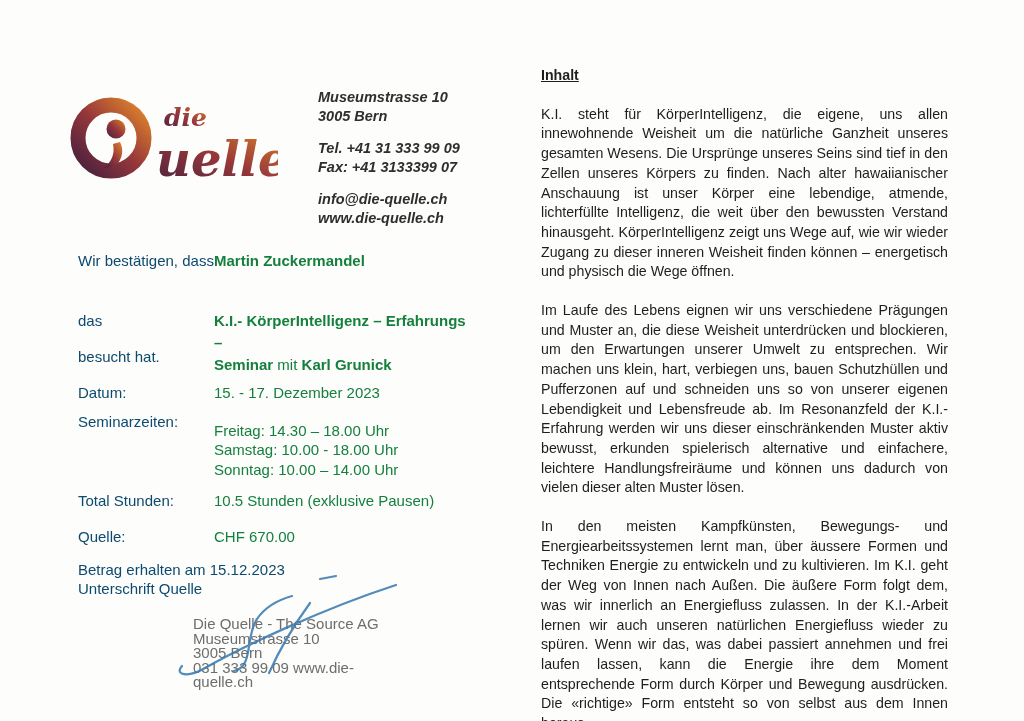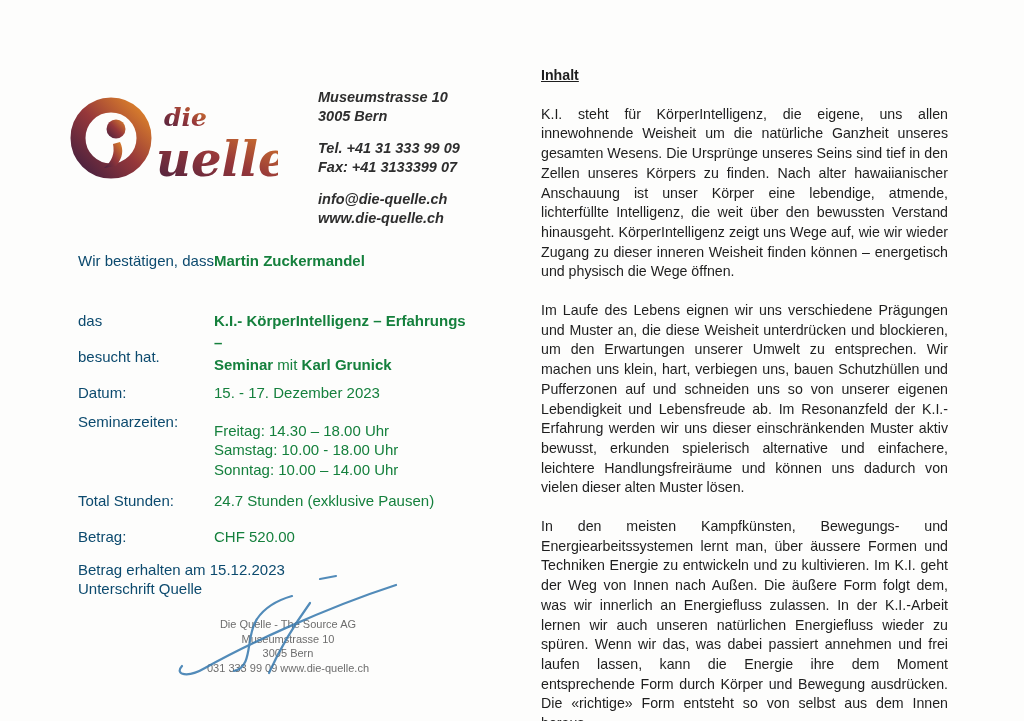--- a/index.html
+++ b/index.html
@@ -20,22 +20,22 @@
   .addr .gap{height:14px;}
 
   
   .label{left:78px;font-size:15px;color:#0c4a6e;}
   .value{left:214px;font-size:15px;color:#15803d;}
   .bold{font-weight:bold;}
   .seminar{line-height:22px;width:260px;}
   .zeiten{line-height:19.3px;}
 
   
-  .stamp{left:193px;top:617px;width:190px;text-align:center;
-         font-size:11px;line-height:14.6px;color:#6d6d6d;}
+  .stamp{left:193px;top:617px;width:190px;
+         font-size:15px;line-height:14.6px;color:#6d6d6d;}
   .sig-svg{left:172px;top:570px;width:235px;height:112px;z-index:5;}
 
   
   .rcol{left:541px;top:66px;width:407px;font-size:14.2px;line-height:19.7px;
         text-align:justify;color:#1e1e1e;}
   .rcol .title{font-weight:bold;margin-bottom:19px;text-decoration:underline;}
   .rcol p{margin:0 0 19px 0;}
 </style>
 </head>
 <body>
@@ -86,24 +86,24 @@
   <div class="abs value" style="top:384px;">15. - 17. Dezember 2023</div>
 
   <div class="abs label" style="top:413px;">Seminarzeiten:</div>
   <div class="abs value zeiten" style="top:421px;">
     <div>Freitag: 14.30 – 18.00 Uhr</div>
     <div>Samstag: 10.00 - 18.00 Uhr</div>
     <div>Sonntag: 10.00 – 14.00 Uhr</div>
   </div>
 
   <div class="abs label" style="top:492px;">Total Stunden:</div>
-  <div class="abs value" style="top:492px;">24.7 Stunden (exklusive Pausen)</div>
+  <div class="abs value" style="top:492px;">10.5 Stunden (exklusive Pausen)</div>
 
-  <div class="abs label" style="top:528px;">Betrag:</div>
-  <div class="abs value" style="top:528px;">CHF 520.00</div>
+  <div class="abs label" style="top:528px;">Quelle:</div>
+  <div class="abs value" style="top:528px;">CHF 670.00</div>
 
   <div class="abs label" style="top:561px;">Betrag erhalten am 15.12.2023</div>
   <div class="abs label" style="top:580px;">Unterschrift Quelle</div>
 
   <div class="abs stamp">
     <div>Die Quelle - The Source AG</div>
     <div>Museumstrasse 10</div>
     <div>3005 Bern</div>
     <div>031 333 99 09 www.die-quelle.ch</div>
   </div>

